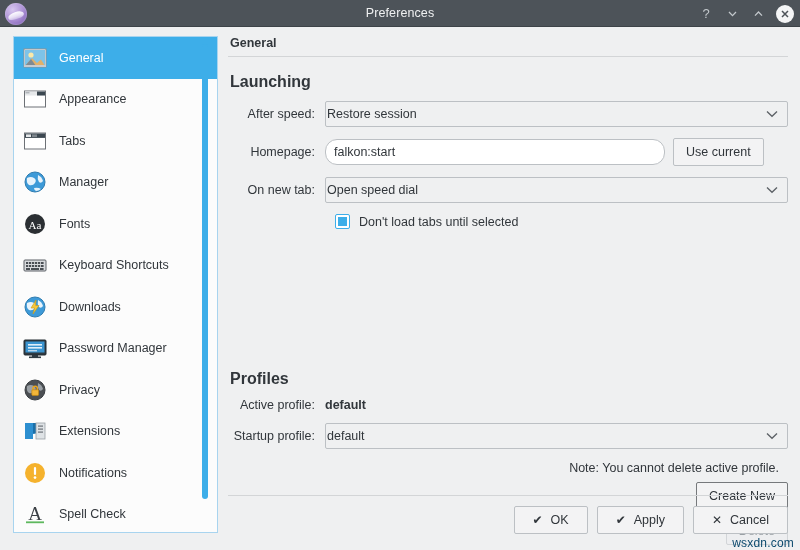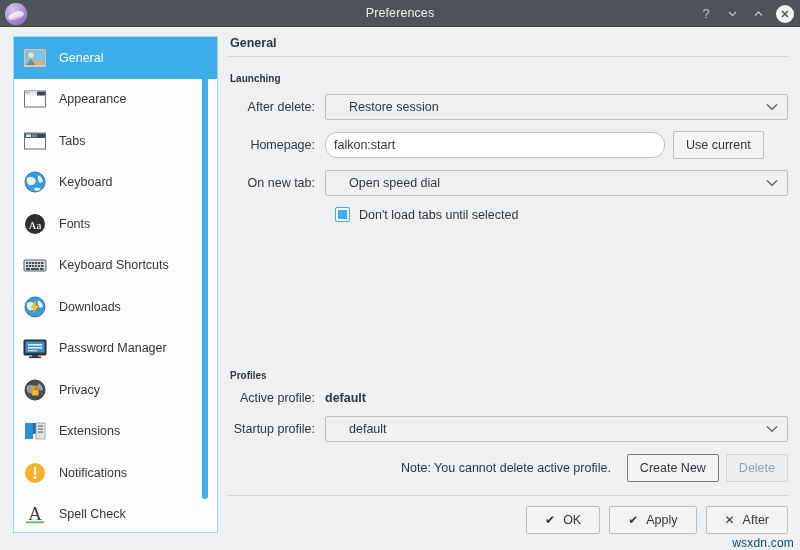--- a/index.html
+++ b/index.html
@@ -122,21 +122,21 @@
     font-weight: bold;
     color: #31363b;
     padding: 0 0 6px 2px;
   }
   .title-rule {
     height: 1px;
     background: #d3d5d7;
     margin-bottom: 16px;
   }
   .group-title {
-    font-size: 10px;
+    font-size: 16px;
     font-weight: bold;
     color: #31363b;
     padding-left: 2px;
     margin-bottom: 10px;
   }
   .row {
     display: flex;
     align-items: center;
     margin-bottom: 11px;
   }
@@ -150,21 +150,21 @@
   }
   .combo {
     position: relative;
     flex: 1;
     height: 26px;
     background: #eff0f1;
     border: 1px solid #bcc0c4;
     border-radius: 2px;
     display: flex;
     align-items: center;
-    padding: 0 26px 0 23px;
+    padding: 0 26px 0 1px;
     font-size: 12.5px;
     color: #31363b;
     cursor: default;
   }
   .combo .chev {
     position: absolute;
     right: 9px; top: 50%;
     transform: translateY(-50%);
   }
   .text-input {
@@ -232,24 +232,25 @@
     font-weight: bold;
     color: #31363b;
   }
   .note {
     font-size: 12.5px;
     color: #31363b;
     margin-right: 9px;
   }
   .profile-actions {
     display: flex;
-    align-items: center;
+    align-items: flex-end;
     justify-content: flex-end;
     margin-top: 12px;
     gap: 7px;
+    flex-direction: column;
   }
 
   
   .footer-rule {
     position: absolute;
     left: 228px; top: 495px;
     width: 560px; height: 1px;
     background: #d3d5d7;
   }
   .footer {
@@ -348,21 +349,21 @@
     <div class="side-item">
       <span class="ico">
         <svg width="26" height="26" viewBox="0 0 26 26">
           <circle cx="13" cy="13" r="10" fill="#3d9ad8"></circle>
           <path d="M5 9 Q9 7 12 9 Q15 11 13 14 Q11 17 7 16 Q4 14 5 9 Z" fill="#e8f3fb"></path>
           <path d="M16 6 Q20 8 21 12 Q19 15 17 13 Q15 10 16 6 Z" fill="#e8f3fb"></path>
           <path d="M12 19 Q16 18 19 20 Q17 22 14 22 Q12 21 12 19 Z" fill="#e8f3fb"></path>
           <circle cx="13" cy="13" r="10" fill="none" stroke="#2f7cb0" stroke-width="1"></circle>
         </svg>
       </span>
-      <span class="side-label">Keyboard</span>
+      <span class="side-label">Manager</span>
     </div>
 
     <div class="side-item">
       <span class="ico">
         <svg width="26" height="26" viewBox="0 0 26 26">
           <circle cx="13" cy="13" r="10" fill="#2b2f33"></circle>
           <text x="13" y="17.5" font-family="Liberation Serif, serif" font-size="11" fill="#ffffff" text-anchor="middle">Aa</text>
         </svg>
       </span>
       <span class="side-label">Fonts</span>
@@ -477,21 +478,21 @@
   </div>
 
   <div class="main">
 
     <div class="page-title">General</div>
     <div class="title-rule"></div>
 
     <div class="group-title">Launching</div>
 
     <div class="row">
-      <div class="row-label">After delete:</div>
+      <div class="row-label">After speed:</div>
       <div class="combo">
         <span>Restore session</span>
         <span class="chev">
           <svg width="12" height="8" viewBox="0 0 12 8">
               <path d="M1 1.5 L6 6.3 L11 1.5" fill="none" stroke="#5c6166" stroke-width="1.3"></path>
             </svg>
         </span>
       </div>
     </div>
 
@@ -553,18 +554,18 @@
     <span class="btn">
       <span class="glyph">✔</span>
       <span>OK</span>
     </span>
     <span class="btn">
       <span class="glyph">✔</span>
       <span>Apply</span>
     </span>
     <span class="btn">
       <span class="glyph">✕</span>
-      <span>After</span>
+      <span>Cancel</span>
     </span>
   </div>
 
   <div class="watermark">wsxdn.com</div>
 </div>
 
 </body></html>

